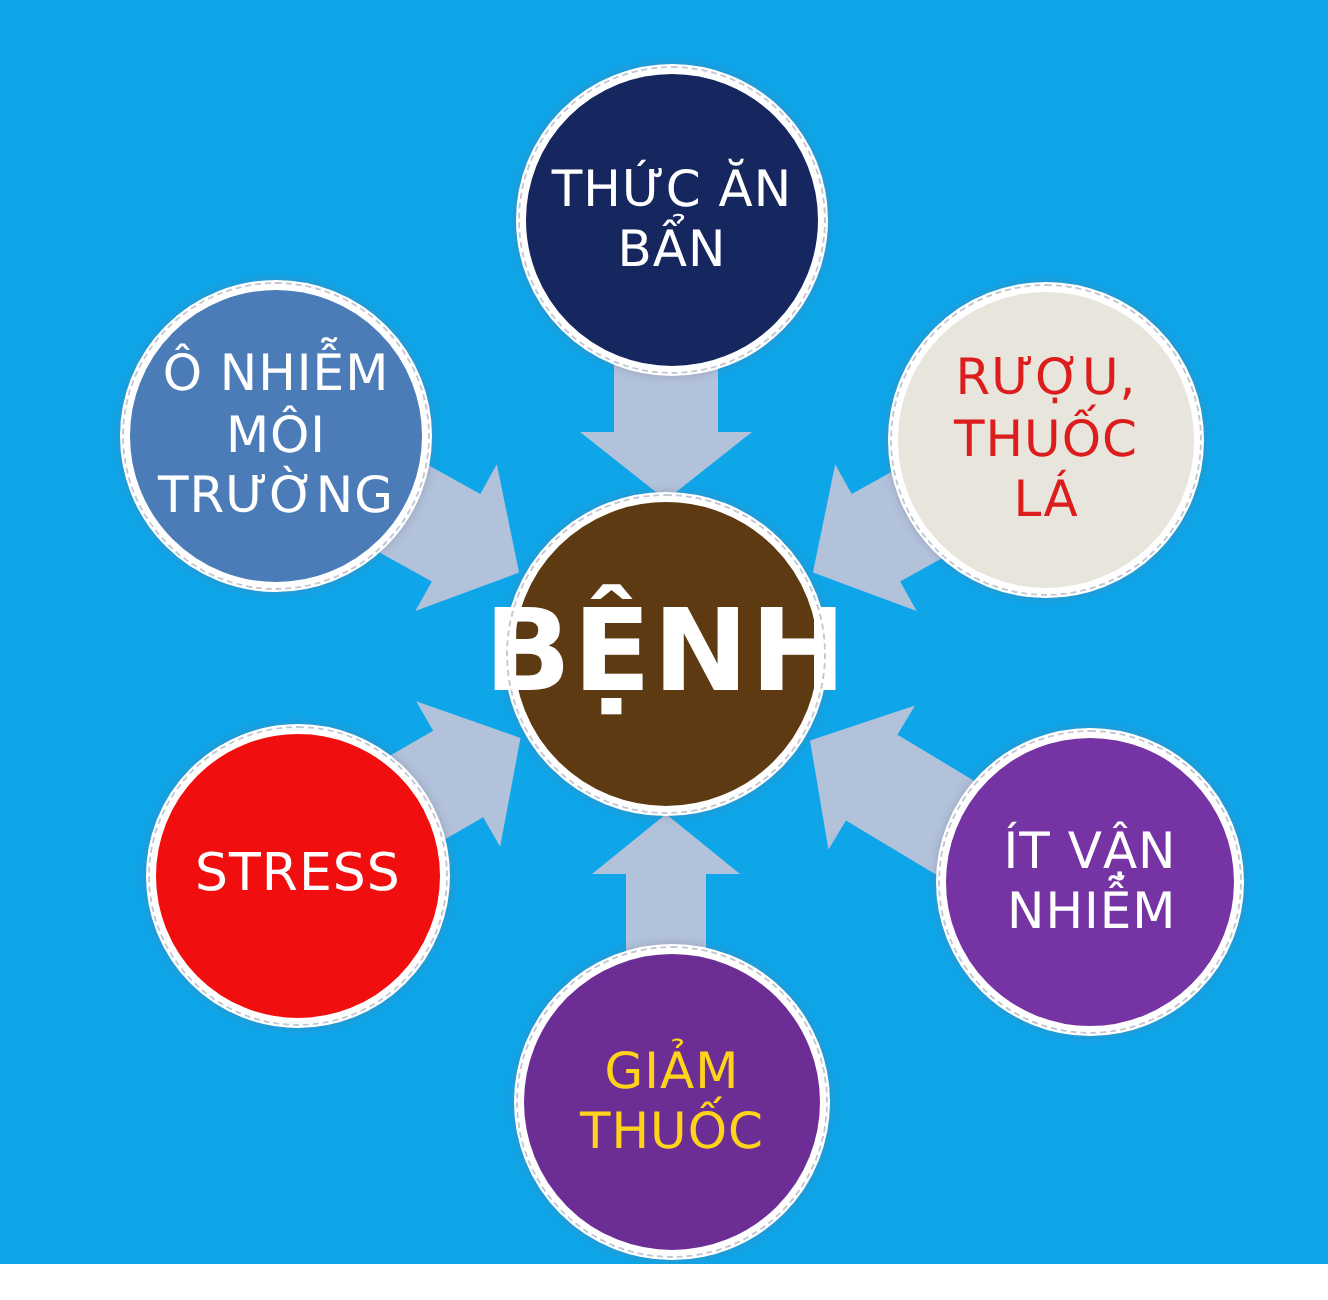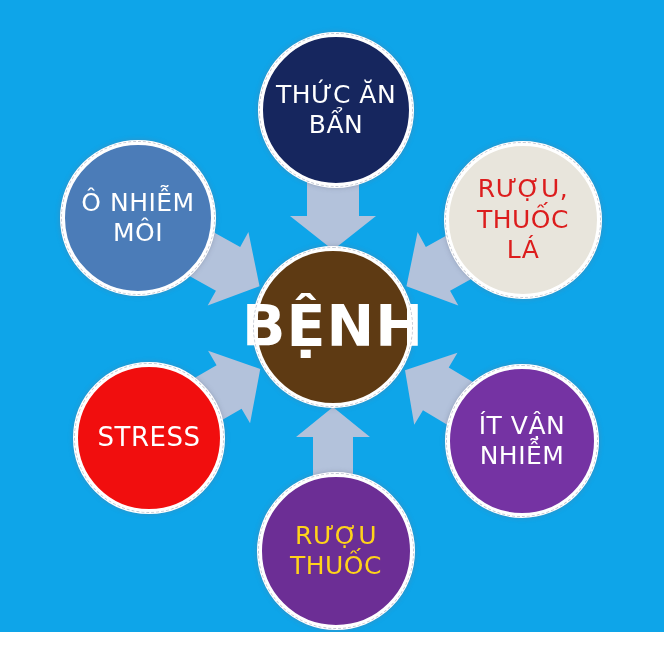--- a/index.html
+++ b/index.html
@@ -47,21 +47,21 @@
     line-height: 1.22;
     font-weight: 400;
     letter-spacing: 0.5px;
   }
   
   .node-top        { left: 258px; top: 32px;  width: 156px; height: 156px; }
   .node-top-left   { left: 60px;  top: 140px; width: 156px; height: 156px; }
   .node-top-right  { left: 444px; top: 141px; width: 158px; height: 158px; }
   .node-center     { left: 252px; top: 246px; width: 162px; height: 162px; }
   .node-left       { left: 73px;  top: 362px; width: 152px; height: 152px; }
-  .node-right      { left: 445px; top: 364px; width: 154px; height: 154px; }
+  .node-right      { left: 468px; top: 364px; width: 154px; height: 154px; text-align: right; }
   .node-bottom     { left: 257px; top: 472px; width: 158px; height: 158px; }
   .node-center .label {
     font-size: 57px;
     font-weight: 700;
     letter-spacing: 1px;
   }
   .node-left .label { font-size: 26px; }
 </style>
 </head>
 <body>
@@ -81,20 +81,21 @@
     <div class="label">
       <div>THỨC ĂN</div>
       <div>BẨN</div>
     </div>
   </div>
 
   <div class="circle node-top-left" style="background: rgb(75, 124, 184); color: rgb(255, 255, 255);">
     <div class="label">
       <div>Ô NHIỄM</div>
       <div>MÔI</div>
+      <div>TRƯỜNG</div>
     </div>
   </div>
 
   <div class="circle node-top-right" style="background: rgb(232, 229, 220); color: rgb(220, 29, 29); align-items: center;">
     <div class="label">
       <div>RƯỢU,</div>
       <div>THUỐC</div>
       <div>LÁ</div>
     </div>
   </div>
@@ -111,18 +112,18 @@
 
   <div class="circle node-right" style="background: rgb(117, 51, 163); color: rgb(255, 255, 255);">
     <div class="label">
       <div>ÍT VẬN</div>
       <div>NHIỄM</div>
     </div>
   </div>
 
   <div class="circle node-bottom" style="background: rgb(108, 46, 149); color: rgb(255, 211, 26);">
     <div class="label">
-      <div>RƯỢU</div>
+      <div>GIẢM</div>
       <div>THUỐC</div>
     </div>
   </div>
 
 </div>
 
 </body></html>

